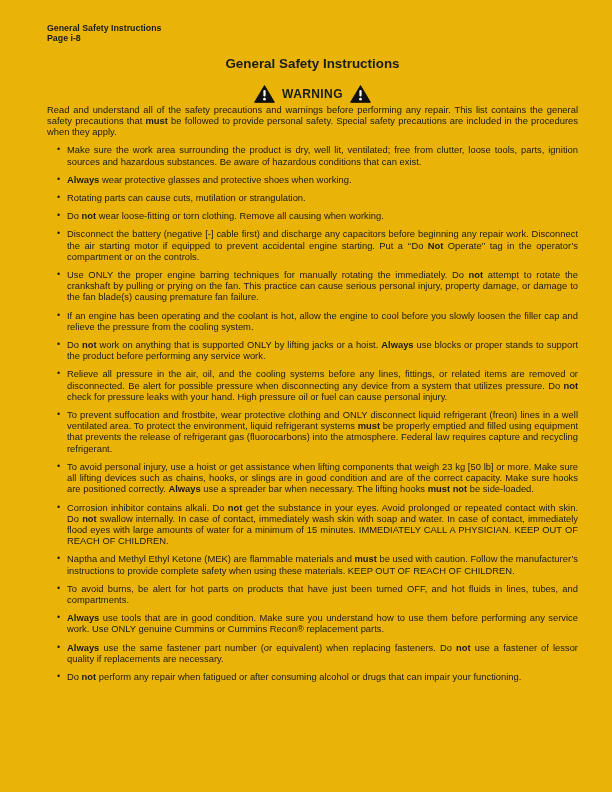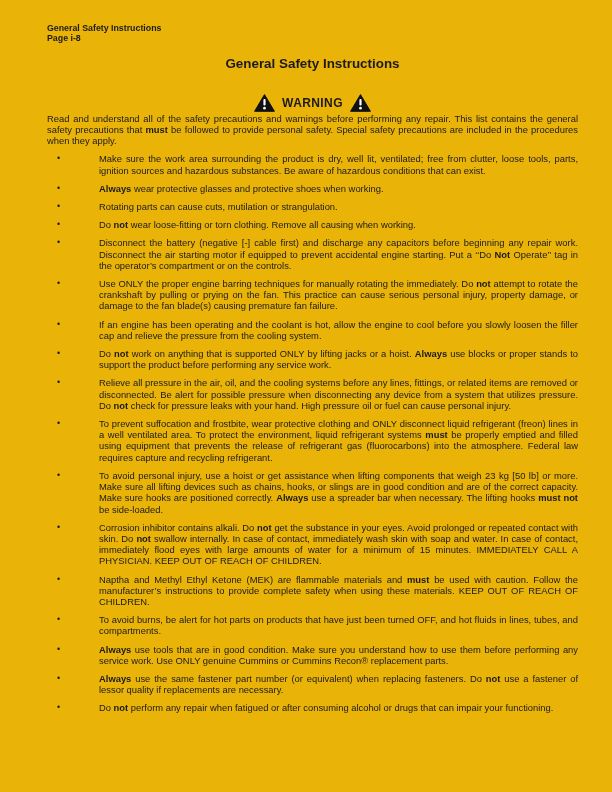--- a/index.html
+++ b/index.html
@@ -30,21 +30,21 @@
     font-size: 13.4px;
     line-height: 15px;
   }
   .notice-heading {
     margin: 9px 0 0 0;
     font-weight: bold;
     font-size: 11px;
     line-height: 13px;
   }
   .warning-row {
-    margin-top: 23px;
+    margin-top: 14px;
     display: flex;
     align-items: center;
     justify-content: center;
     gap: 7px;
   }
   .warning-label {
     font-weight: bold;
     font-size: 12px;
     letter-spacing: 0.4px;
   }
@@ -75,21 +75,20 @@
     line-height: 11.2px;
   }
   ul.safety-list .bullet {
     flex: 0 0 10px;
     width: 10px;
     font-size: 9px;
   }
   ul.safety-list .li-text {
     flex: 1;
     text-align: justify;
-    margin-left: 32px;
   }
   b { font-weight: bold; }
 </style>
 </head>
 <body>
 
 <div class="page">
 
   <div class="header">
     <div class="header-left">

